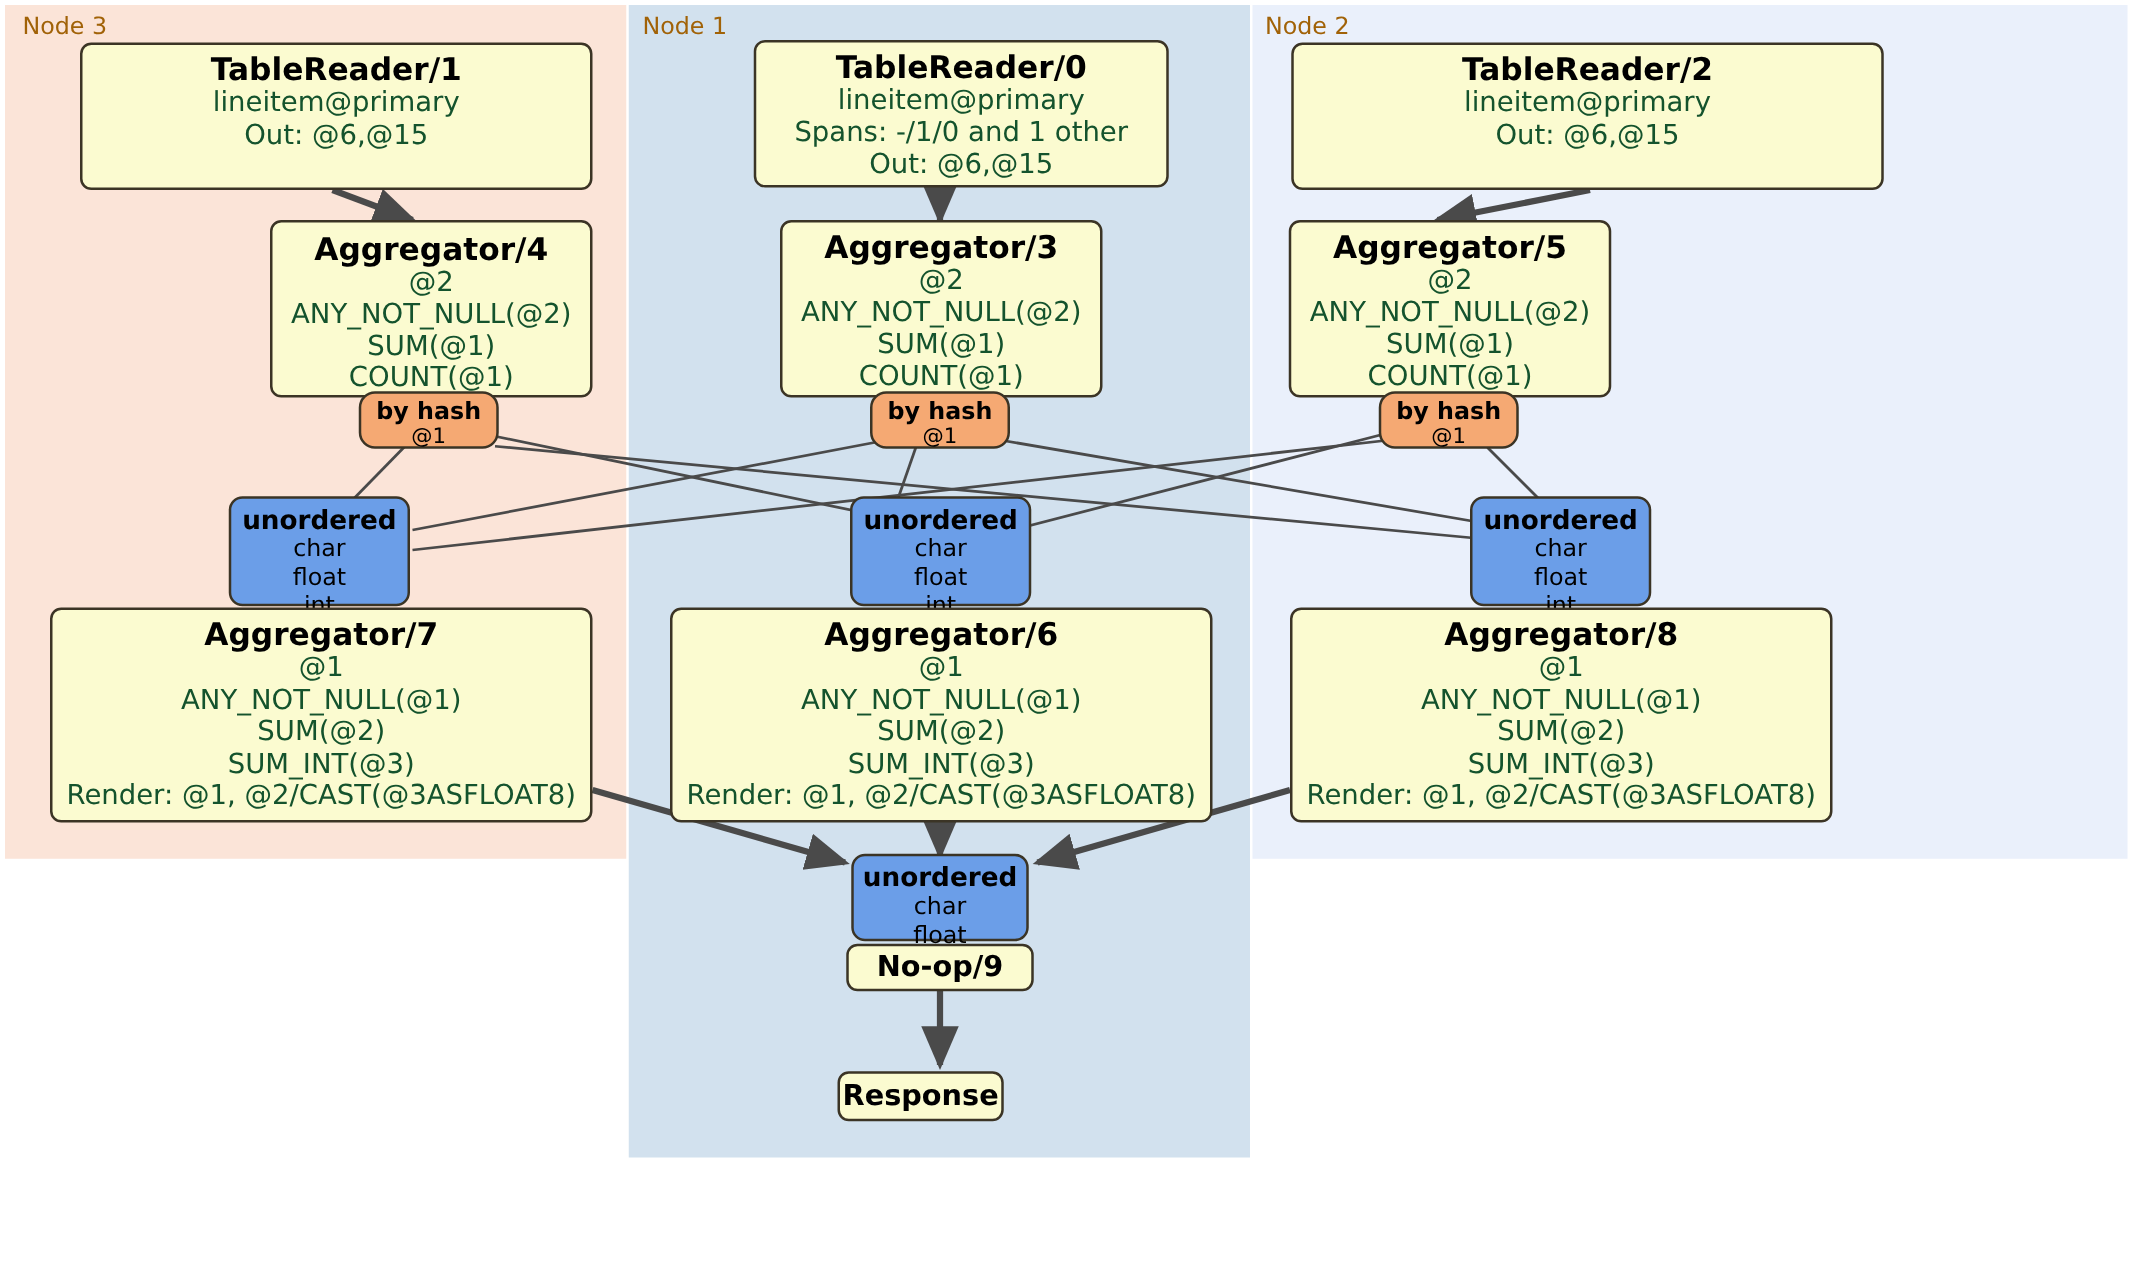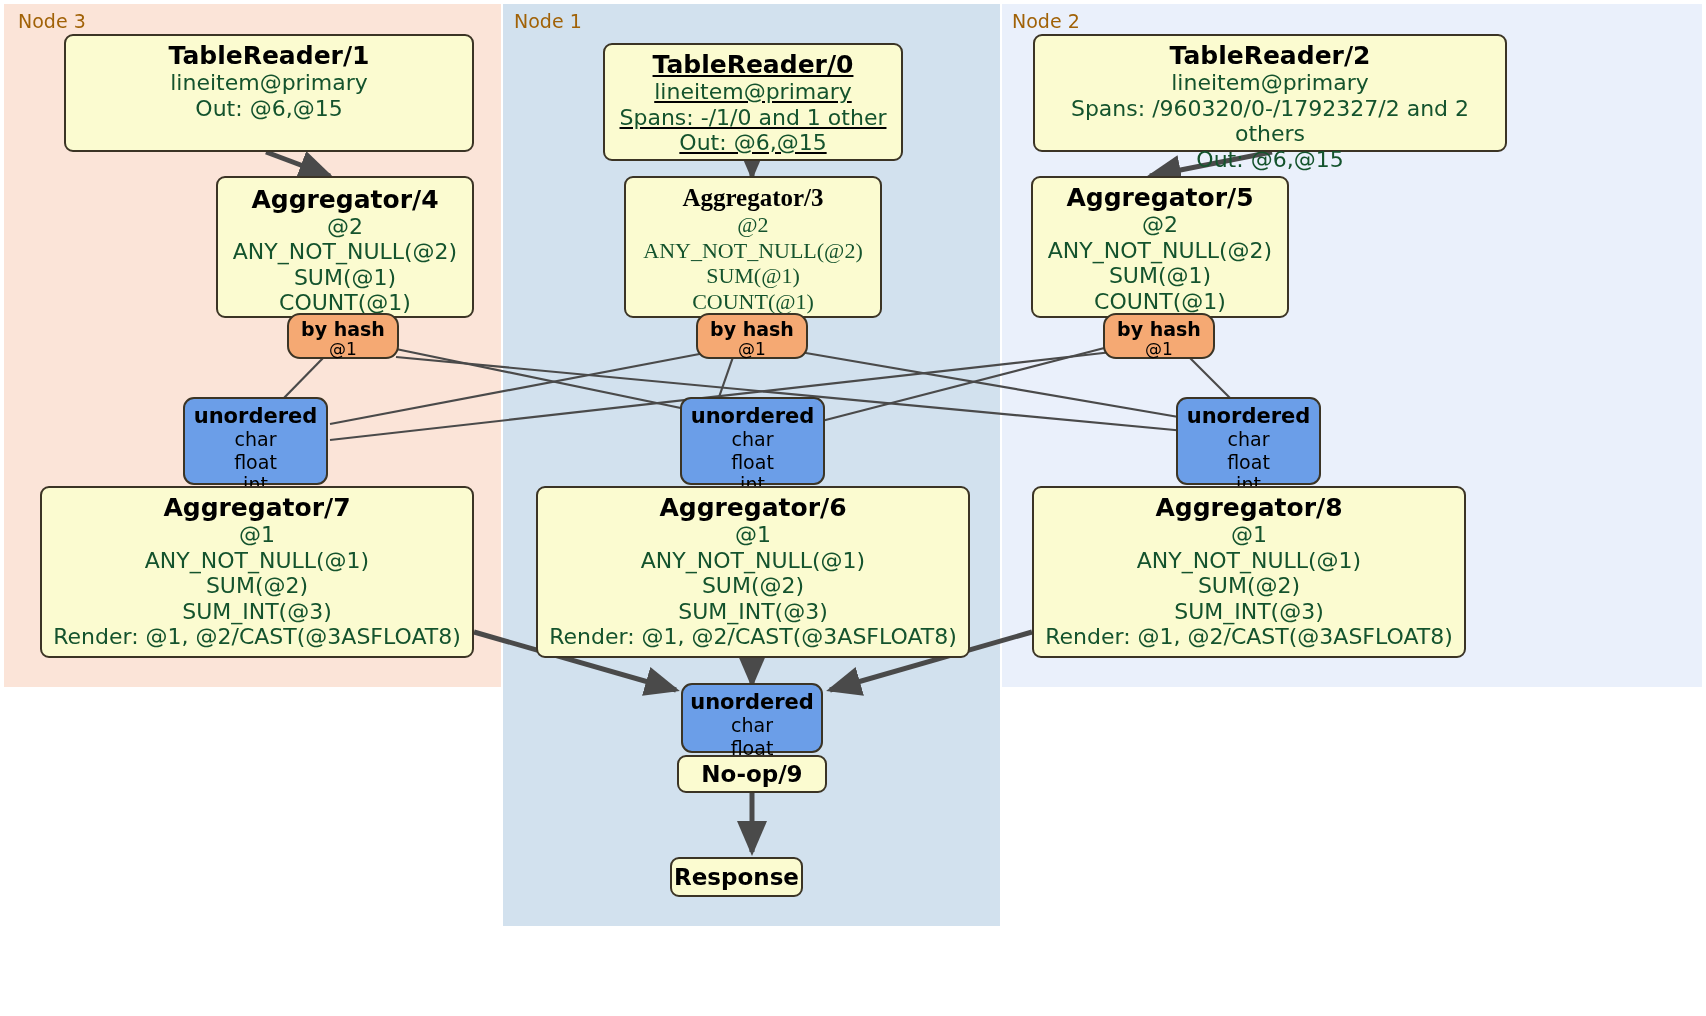--- a/index.html
+++ b/index.html
@@ -111,28 +111,28 @@
 
   <div class="node proc" style="left:40px;top:486px;width:434px;height:172px;">
     <div class="title">Aggregator/7</div>
     <div class="line">@1</div>
     <div class="line">ANY_NOT_NULL(@1)</div>
     <div class="line">SUM(@2)</div>
     <div class="line">SUM_INT(@3)</div>
     <div class="line">Render: @1, @2/CAST(@3ASFLOAT8)</div>
   </div>
 
-  <div class="node proc" style="left:603px;top:43px;width:300px;height:118px;text-decoration:underline;">
+  <div class="node proc" style="left:603px;top:32px;width:332px;height:118px;">
     <div class="title">TableReader/0</div>
     <div class="line">lineitem@primary</div>
     <div class="line">Spans: -/1/0 and 1 other</div>
     <div class="line">Out: @6,@15</div>
   </div>
 
-  <div class="node proc" style="left:624px;top:176px;width:258px;height:142px;font-family:Liberation Serif, serif;">
+  <div class="node proc" style="left:624px;top:176px;width:258px;height:142px;">
     <div class="title">Aggregator/3</div>
     <div class="line">@2</div>
     <div class="line">ANY_NOT_NULL(@2)</div>
     <div class="line">SUM(@1)</div>
     <div class="line">COUNT(@1)</div>
   </div>
 
   <div class="node synth" style="left:696px;top:313px;width:112px;height:46px;">
     <div class="title">by hash</div>
     <div class="line">@1</div>
@@ -164,21 +164,20 @@
     <div class="title">No-op/9</div>
   </div>
 
   <div class="node small-proc" style="left:670px;top:857px;width:133px;height:40px;">
     <div class="title">Response</div>
   </div>
 
   <div class="node proc" style="left:1033px;top:34px;width:474px;height:118px;">
     <div class="title">TableReader/2</div>
     <div class="line">lineitem@primary</div>
-    <div class="line">Spans: /960320/0-/1792327/2 and 2 others</div>
     <div class="line">Out: @6,@15</div>
   </div>
 
   <div class="node proc" style="left:1031px;top:176px;width:258px;height:142px;">
     <div class="title">Aggregator/5</div>
     <div class="line">@2</div>
     <div class="line">ANY_NOT_NULL(@2)</div>
     <div class="line">SUM(@1)</div>
     <div class="line">COUNT(@1)</div>
   </div>

